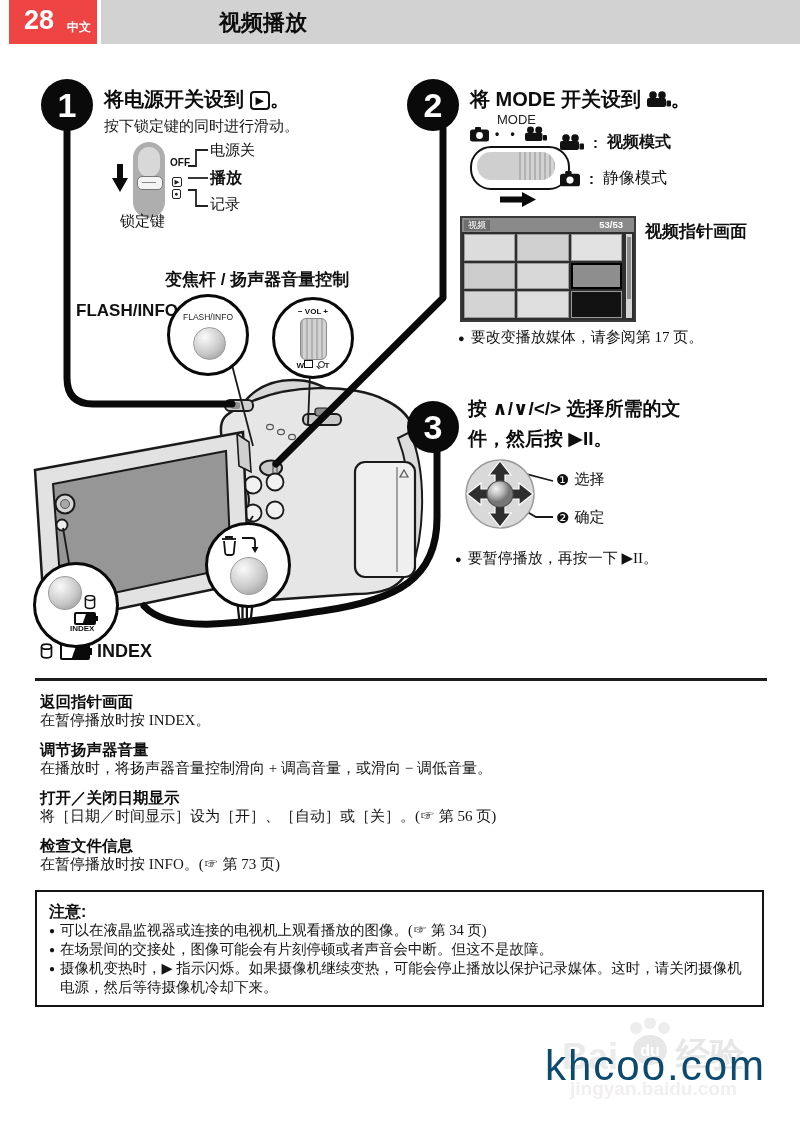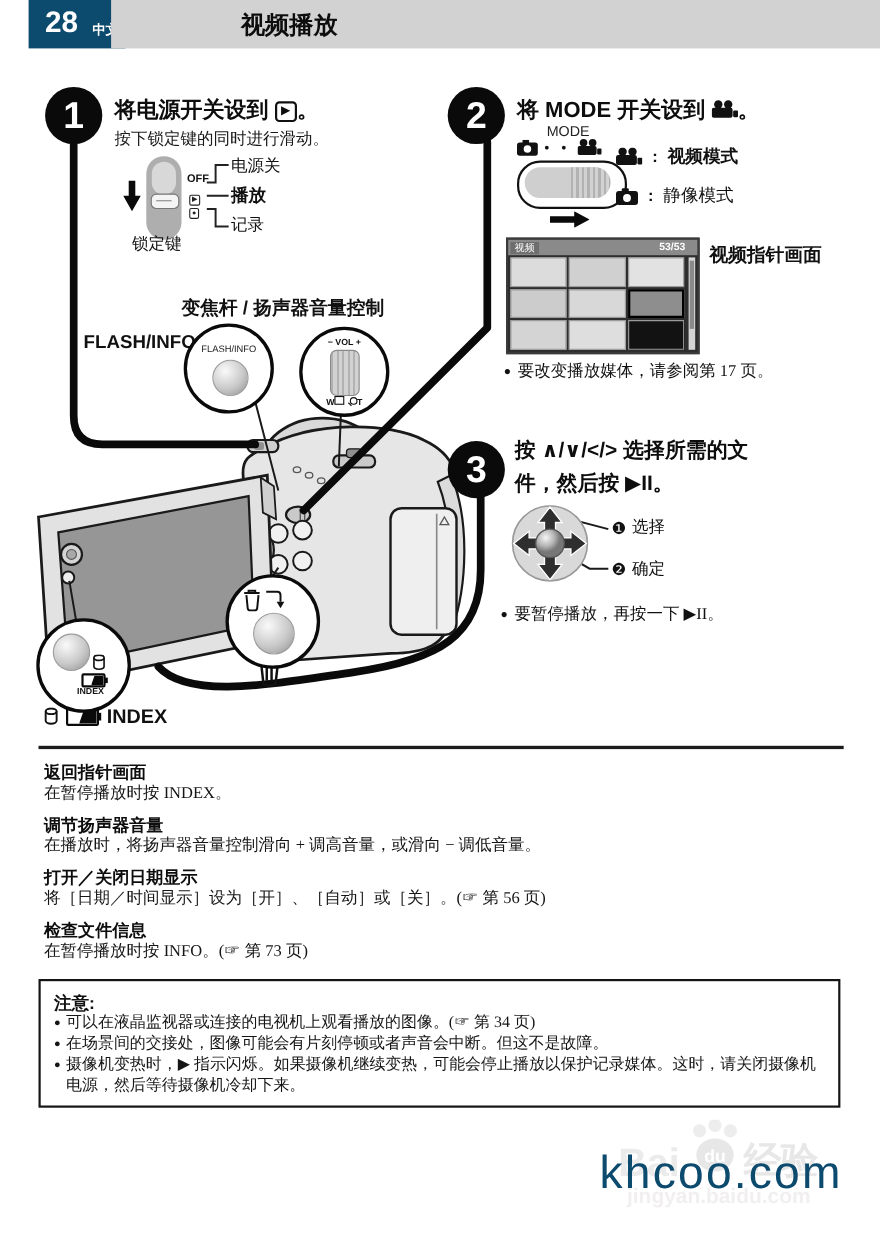--- a/index.html
+++ b/index.html
@@ -2,21 +2,21 @@
 <html><head>
 <meta charset="utf-8">
 <style>
   html,body{margin:0;padding:0;background:#fff;}
   .sans{font-family:"Liberation Sans","DejaVu Sans",sans-serif;}
   .serif{font-family:"Liberation Serif","DejaVu Serif",serif;}
   .page{position:relative;width:800px;height:1133px;background:#fff;overflow:hidden;
         font-family:"Liberation Sans","DejaVu Sans",sans-serif;color:#111;}
   .abs{position:absolute;}
   
-  .hdr-dark{left:26px;top:0;width:88px;height:44px;background:#0c4a6e;color:#fff;}
+  .hdr-dark{left:9px;top:0;width:88px;height:44px;background:#ef4444;color:#fff;}
   .hdr-num{left:15px;top:5px;font-size:27px;font-weight:bold;}
   .hdr-lang{left:58px;top:19px;font-size:12px;font-weight:bold;}
   .hdr-bar{left:101px;top:0;width:699px;height:44px;background:#d2d2d3;}
   .hdr-title{left:118px;top:8px;font-size:22px;font-weight:bold;color:#0d0d0d;}
   
   .stepnum{width:52px;height:52px;border-radius:50%;background:#0a0a0a;color:#fff;
            display:flex;align-items:center;justify-content:center;font-size:34px;font-weight:bold;z-index:5;}
   .t-head{font-size:20px;font-weight:bold;color:#0d0d0d;z-index:5;white-space:nowrap;}
   .t-sub{font-size:15px;color:#1a1a1a;z-index:5;white-space:nowrap;}
   .keybox{display:inline-block;border:2px solid #111;border-radius:4px;font-size:11px;

